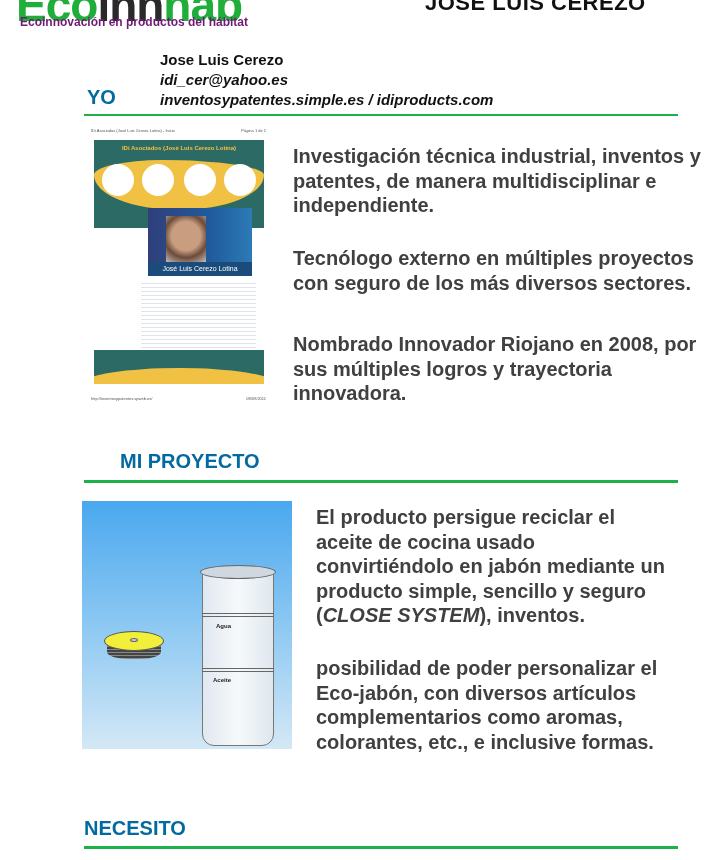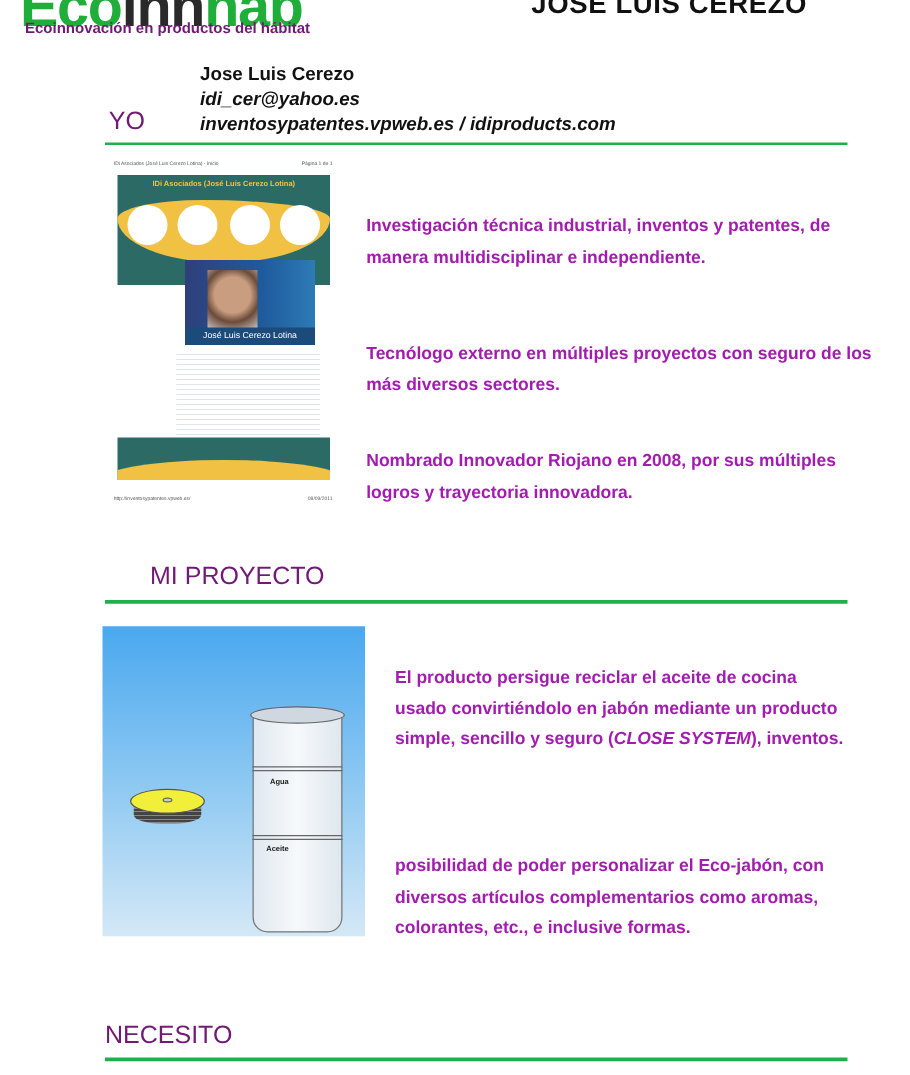--- a/index.html
+++ b/index.html
@@ -10,38 +10,38 @@
   .logo-word { position: absolute; left: 2px; top: 0; font-size: 46px; font-weight: 900; letter-spacing: -1px; line-height: 42px; white-space: nowrap; }
   .logo-word .g { color: #1fae3a; }
   .logo-word .d { color: #2a2a2a; }
   .logo-tag { position: absolute; left: 6px; top: 31px; font-size: 12px; font-weight: bold; color: #701a75; white-space: nowrap; }
 
   .top-name { position: absolute; left: 425px; top: -10px; font-size: 22px; font-weight: bold; color: #111; white-space: nowrap; letter-spacing: 0.5px; }
 
   .contact { position: absolute; left: 160px; top: 50px; font-size: 15px; font-weight: bold; line-height: 20px; }
   .contact .it { font-style: italic; }
 
-  .section-title { position: absolute; font-size: 20px; font-weight: normal; color: #701a75; }
+  .section-title { position: absolute; font-size: 20px; font-weight: bold; color: #0369a1; }
   .rule { position: absolute; height: 3px; background: #1db14a; }
 
   .thumb { position: absolute; left: 91px; top: 128px; width: 175px; height: 280px; background: #fff; }
   .thumb .hdr { position: absolute; left: 0; top: 0; width: 100%; font-size: 4px; color: #555; display: flex; justify-content: space-between; }
   .thumb .banner { position: absolute; left: 3px; top: 12px; width: 170px; height: 88px; background: #2c6a66; }
   .thumb .banner .title { position: absolute; left: 0; right: 0; top: 5px; text-align: center; font-size: 6px; font-weight: bold; color: #f3c33b; }
   .thumb .wave { position: absolute; left: 0; top: 20px; width: 170px; height: 50px; background: #f1c143; border-radius: 40% 60% 50% 50% / 30% 30% 70% 70%; }
   .thumb .circle { position: absolute; top: 24px; width: 32px; height: 32px; border-radius: 50%; background: #fff; }
   .thumb .photo { position: absolute; left: 57px; top: 80px; width: 104px; height: 66px; background: linear-gradient(90deg,#2f3f7a 0%, #1f5b9c 60%, #2d7bb6 100%); }
   .thumb .face { position: absolute; left: 18px; top: 8px; width: 40px; height: 50px; background: radial-gradient(circle at 50% 40%, #c89d80 0 40%, #6b4b3a 60%, #ddd 100%); }
   .thumb .nameband { position: absolute; left: 57px; top: 134px; width: 104px; height: 14px; background: #1b4b7a; color: #fff; font-size: 7px; text-align: center; line-height: 14px; }
   .thumb .bodytext { position: absolute; left: 50px; top: 152px; width: 115px; height: 68px; background: repeating-linear-gradient(180deg, #fff 0 3px, #d8dde5 3px 4px); opacity: 0.8; }
   .thumb .foot { position: absolute; left: 3px; top: 222px; width: 170px; height: 34px; background: #2c6a66; overflow: hidden; }
   .thumb .foot .fwave { position: absolute; left: -10px; top: 18px; width: 190px; height: 30px; background: #f1c143; border-radius: 50% 50% 0 0; }
   .thumb .ftxt { position: absolute; left: 0; top: 268px; width: 100%; font-size: 4px; color: #555; display: flex; justify-content: space-between; }
 
-  .para { position: absolute; font-size: 14px; font-weight: bold; line-height: 24.5px; color: #a21caf; margin-top: 24px; }
+  .para { position: absolute; font-size: 20px; font-weight: bold; line-height: 24.5px; color: #404040; }
   .para i { }
 
   .product { position: absolute; left: 82px; top: 501px; width: 210px; height: 248px; background: linear-gradient(180deg, #4aa8ef 0%, #8cc8f2 50%, #d4e8f6 100%); overflow: hidden; }
   .lid { position: absolute; left: 22px; top: 130px; width: 60px; height: 20px; background: #f2ef3a; border: 1px solid #555; border-radius: 50%; }
   .lid-base { position: absolute; left: 25px; top: 140px; width: 54px; height: 18px; background: repeating-linear-gradient(180deg,#444 0 2px,#888 2px 3px); border-radius: 0 0 40% 40%; }
   .lid-hole { position: absolute; left: 48px; top: 137px; width: 8px; height: 4px; border-radius: 50%; border: 1px solid #666; background: #ccc; }
   .jar { position: absolute; left: 120px; top: 70px; width: 72px; height: 175px; background: linear-gradient(90deg,#e0e8f0 0%, #f6f9fb 50%, #dfe7ee 100%); border: 1px solid #777; border-radius: 4px 4px 12px 12px; }
   .jar-top { position: absolute; left: 118px; top: 64px; width: 76px; height: 14px; border: 1px solid #666; border-radius: 50%; background: #cfd8e0; }
   .jar-band { position: absolute; left: 120px; width: 72px; height: 4px; border-top: 1px solid #666; border-bottom: 1px solid #666; }
   .jar-label { position: absolute; font-size: 6px; color: #222; font-weight: bold; }
@@ -51,21 +51,21 @@
 
 <div class="logo">
   <div class="logo-word"><span class="g">Eco</span><span class="d">inn</span><span class="g">hab</span></div>
   <div class="logo-tag">Ecoinnovación en productos del hábitat</div>
 </div>
 <div class="top-name">JOSE LUIS CEREZO</div>
 
 <div class="contact">
   <div>Jose Luis Cerezo</div>
   <div class="it">idi_cer@yahoo.es</div>
-  <div class="it">inventosypatentes.vpweb.es / idiproducts.com</div>
+  <div class="it">inventosypatentes.simple.es / idiproducts.com</div>
 </div>
 
 <div class="section-title" style="left:87px; top:86px;">YO</div>
 <div class="rule" style="left:84px; top:114px; width:594px; height:2px;"></div>
 
 <div class="thumb">
   <div class="hdr">
     <span>IDi Asociados (José Luis Cerezo Lotina) - Inicio</span>
     <span>Página 1 de 1</span>
   </div>

